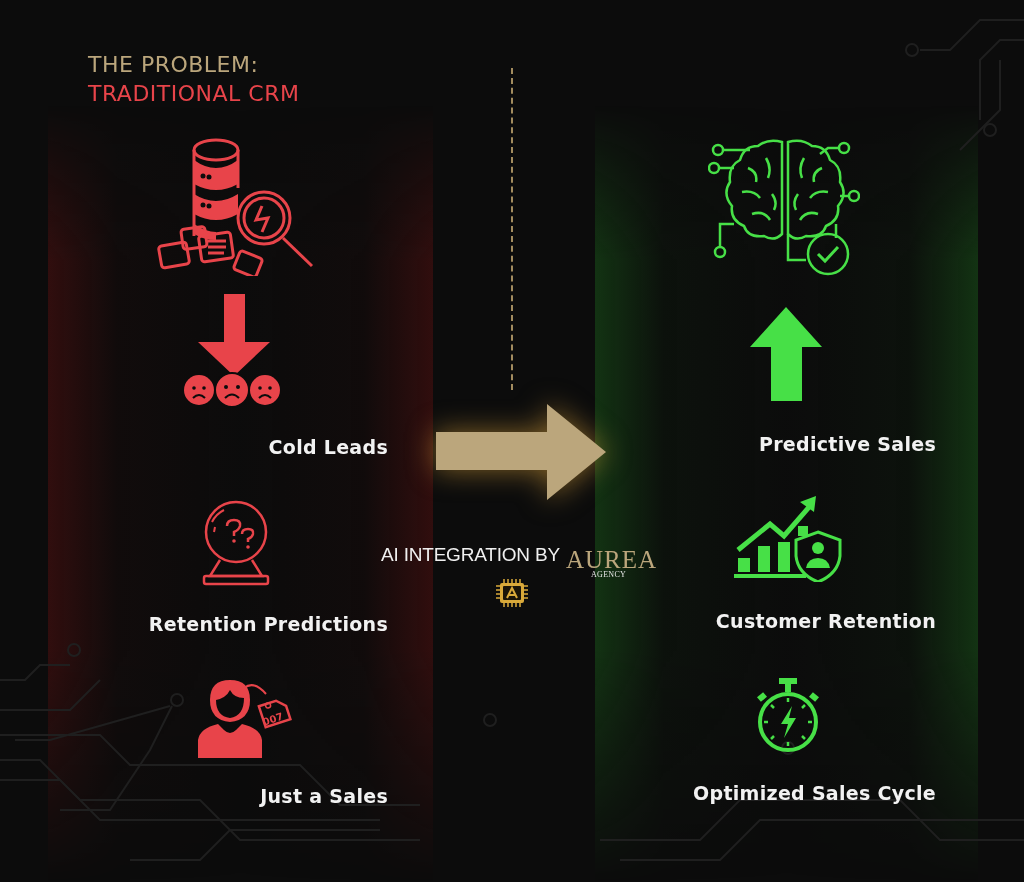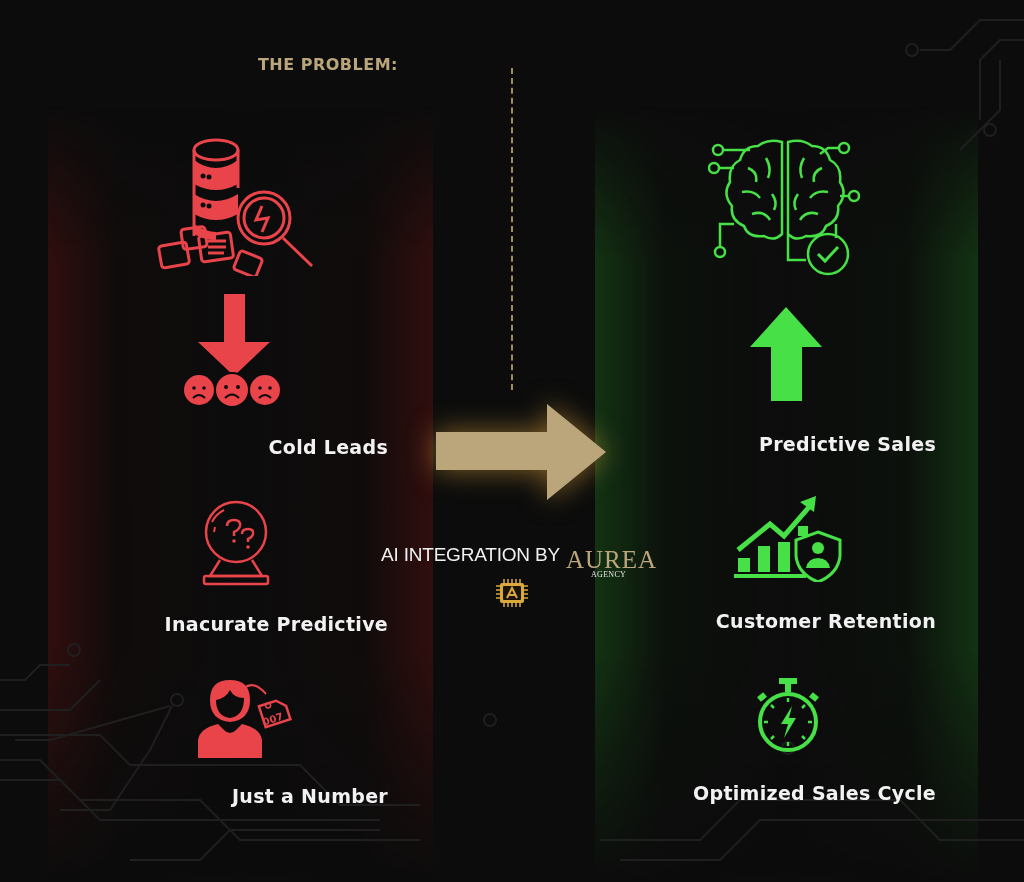--- a/index.html
+++ b/index.html
@@ -10,21 +10,21 @@
   .bg-red { position:absolute; left:48px; top:105px; width:385px; height:777px;
     background:linear-gradient(90deg, rgba(110,18,18,0.38) 0%, rgba(40,10,10,0.18) 18%, rgba(15,12,12,0.05) 50%, rgba(40,10,10,0.18) 82%, rgba(110,18,18,0.38) 100%);
     -webkit-mask-image:linear-gradient(180deg, transparent 0%, #000 20%, #000 70%, transparent 100%);
     mask-image:linear-gradient(180deg, transparent 0%, #000 20%, #000 70%, transparent 100%); }
   .bg-green { position:absolute; left:595px; top:105px; width:383px; height:777px;
     background:linear-gradient(90deg, rgba(30,110,30,0.40) 0%, rgba(15,45,15,0.18) 18%, rgba(12,14,12,0.05) 50%, rgba(15,45,15,0.18) 82%, rgba(30,110,30,0.40) 100%);
     -webkit-mask-image:linear-gradient(180deg, transparent 0%, #000 20%, #000 70%, transparent 100%);
     mask-image:linear-gradient(180deg, transparent 0%, #000 20%, #000 70%, transparent 100%); }
   .circuit { position:absolute; inset:0; }
 
-  .heading { position:absolute; text-align:right; font-weight:bold; font-size:16px; line-height:29px; letter-spacing:0.5px; }
+  .heading { position:absolute; text-align:left; font-weight:normal; font-size:22px; line-height:29px; letter-spacing:0.5px; }
   .heading .l1 { color:#bba67c; display:block; }
   .heading .l2 { display:block; }
   .h-left { left:88px; width:310px; top:50px; }
   .h-left .l2 { color:#e8444a; }
   .h-right { left:637px; width:300px; top:50px; }
   .h-right .l2 { color:#47e047; }
 
   .divider { position:absolute; left:511px; top:68px; height:322px; width:0; border-left:2px dashed #a38c5f; }
 
   .icon { position:absolute; }
@@ -65,20 +65,21 @@
     <circle cx="990" cy="130" r="6"></circle>
     <path d="M600 840 L700 840 L740 800 L900 800 L940 840 L1024 840"></path>
     <path d="M620 860 L720 860 L760 820 L1024 820"></path>
     <circle cx="490" cy="720" r="6"></circle>
     <circle cx="788" cy="748" r="6"></circle>
   </g>
 </svg>
 
 <div class="heading h-left">
   <span class="l1">THE PROBLEM:</span>
+  <span class="l2">TRADITIONAL CRM</span>
 </div>
 <div class="heading h-right">
 </div>
 
 <div class="divider"></div>
 
 <svg class="icon" style="left:156px;top:136px" width="162" height="140" viewBox="0 0 162 140">
   <g stroke="#e8444a" stroke-width="3" fill="none">
     <ellipse cx="60" cy="14" rx="22" ry="10"></ellipse>
     <path d="M38 14 V100 M82 14 V52"></path>
@@ -130,34 +131,34 @@
     <path d="M24 10 Q16 14 12 22" stroke-width="2"></path>
     <path d="M15 27 L14 32" stroke-width="2"></path>
     <path d="M20 60 L10 76 H62 L52 60"></path>
     <rect x="4" y="76" width="64" height="8" rx="2"></rect>
     <path d="M27 26 Q27 20 34 20 Q41 20 40 26 Q39 30 34 32 V36"></path>
     <path d="M42 34 Q42 29 48 29 Q54 29 53 34 Q52 38 48 39 V42"></path>
   </g>
   <circle cx="34" cy="41" r="1.8" fill="#e8444a"></circle>
   <circle cx="48" cy="47" r="1.8" fill="#e8444a"></circle>
 </svg>
-<div class="label" style="left:88px;top:613px;width:300px">Inacurate Predictive</div>
+<div class="label" style="left:88px;top:613px;width:300px">Retention Predictions</div>
 
 <svg class="icon" style="left:196px;top:676px" width="96" height="82" viewBox="0 0 96 82">
   <path d="M2 82 V64 Q4 52 22 48 L28 54 Q34 60 40 54 L46 48 Q64 52 66 64 V82 Z" fill="#e8444a"></path>
   <path d="M34 4 Q14 4 14 24 Q14 44 34 46 Q54 44 54 24 Q54 4 34 4 Z" fill="#e8444a"></path>
   <path d="M20 24 Q30 22 34 14 Q38 22 48 22 Q48 40 34 42 Q20 40 20 24 Z" fill="#0c0c0c"></path>
   <path d="M48 12 Q58 4 70 18" stroke="#e8444a" stroke-width="2" fill="none"></path>
   <g transform="rotate(-18 78 38)">
     <path d="M66 26 H84 L92 34 V48 H66 Z" fill="none" stroke="#e8444a" stroke-width="2.5"></path>
     <circle cx="75" cy="28" r="2.5" fill="none" stroke="#e8444a" stroke-width="1.5"></circle>
   </g>
   <text x="65" y="46" fill="#e8444a" font-family="DejaVu Sans, sans-serif" font-size="10" font-weight="bold" transform="rotate(-18 78 38)">007</text>
 </svg>
-<div class="label" style="left:88px;top:785px;width:300px">Just a Number</div>
+<div class="label" style="left:88px;top:785px;width:300px">Just a Sales</div>
 
 <svg class="big-arrow" viewBox="0 0 170 96">
   <path d="M0 28 H111 V0 L170 48 L111 96 V66 H0 Z" fill="#bba67c"></path>
 </svg>
 
 <div class="credit">
   <span class="by">AI INTEGRATION BY</span>
   <span class="brand">AUREA</span>
   <span class="agency">AGENCY</span>
 </div>

